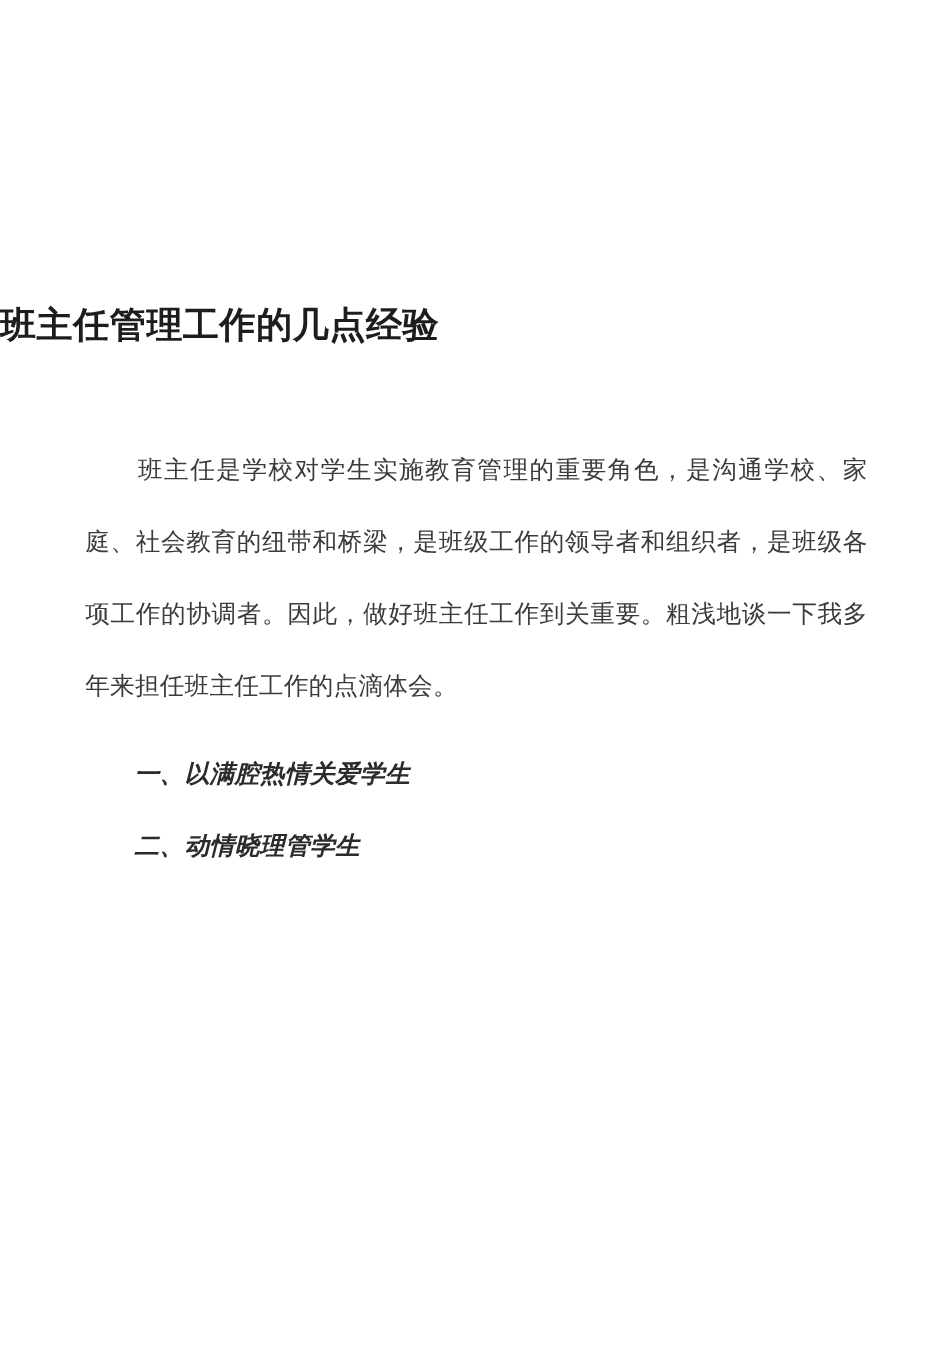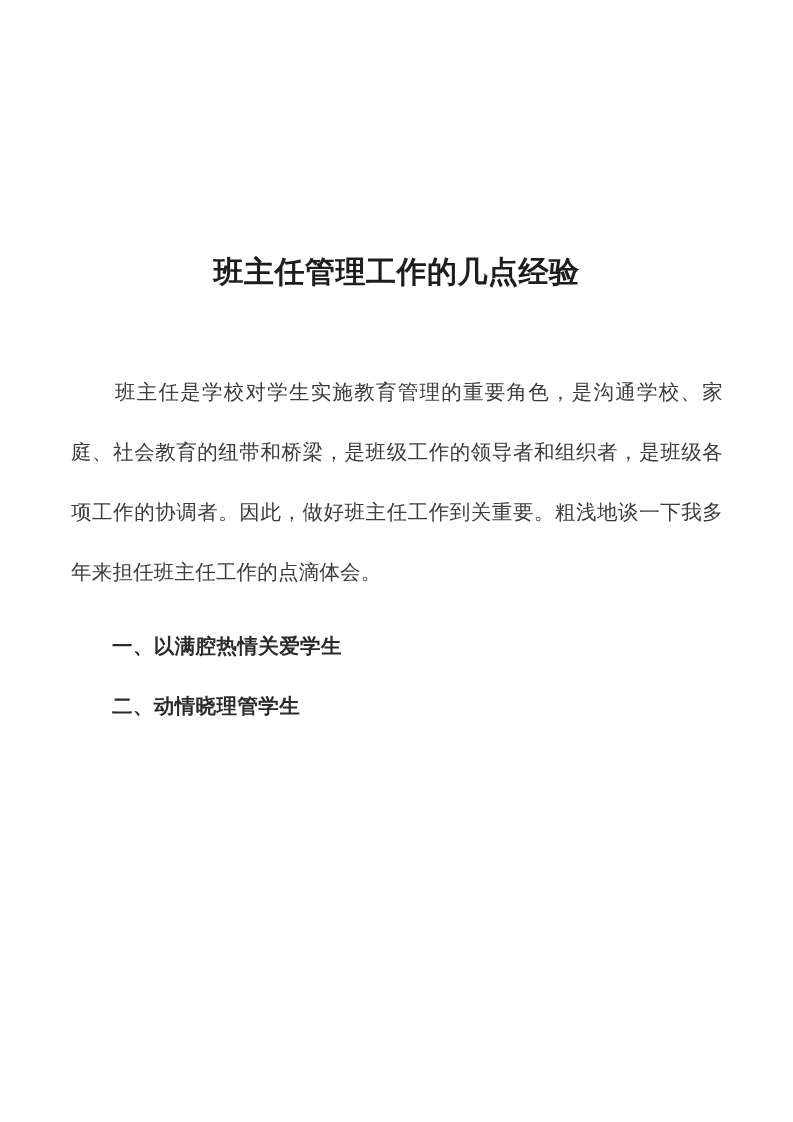--- a/index.html
+++ b/index.html
@@ -17,21 +17,20 @@
     font-family: "Liberation Sans", "DejaVu Sans", sans-serif;
     -webkit-font-smoothing: antialiased;
   }
 
   
   .doc-title {
     position: absolute;
     left: 0;
     right: 0;
     top: 232px;
-    text-align: center;
     font-size: 30px;
     line-height: 40px;
     font-weight: bold;
     color: #1d1d1d;
     letter-spacing: 0.5px;
   }
 
   
   .body-block {
     position: absolute;
@@ -57,20 +56,21 @@
 
   .section-heading {
     margin: 0;
     font-size: 20.5px;
     line-height: 60px;
     font-weight: bold;
     color: #2b2b2b;
     padding-left: 55px;
     letter-spacing: 0.4px;
     white-space: nowrap;
+    font-style: italic;
   }
 </style>
 </head>
 <body>
 
 <div class="page">
 
   <h1 class="doc-title">班主任管理工作的几点经验</h1>
 
   <div class="body-block">

